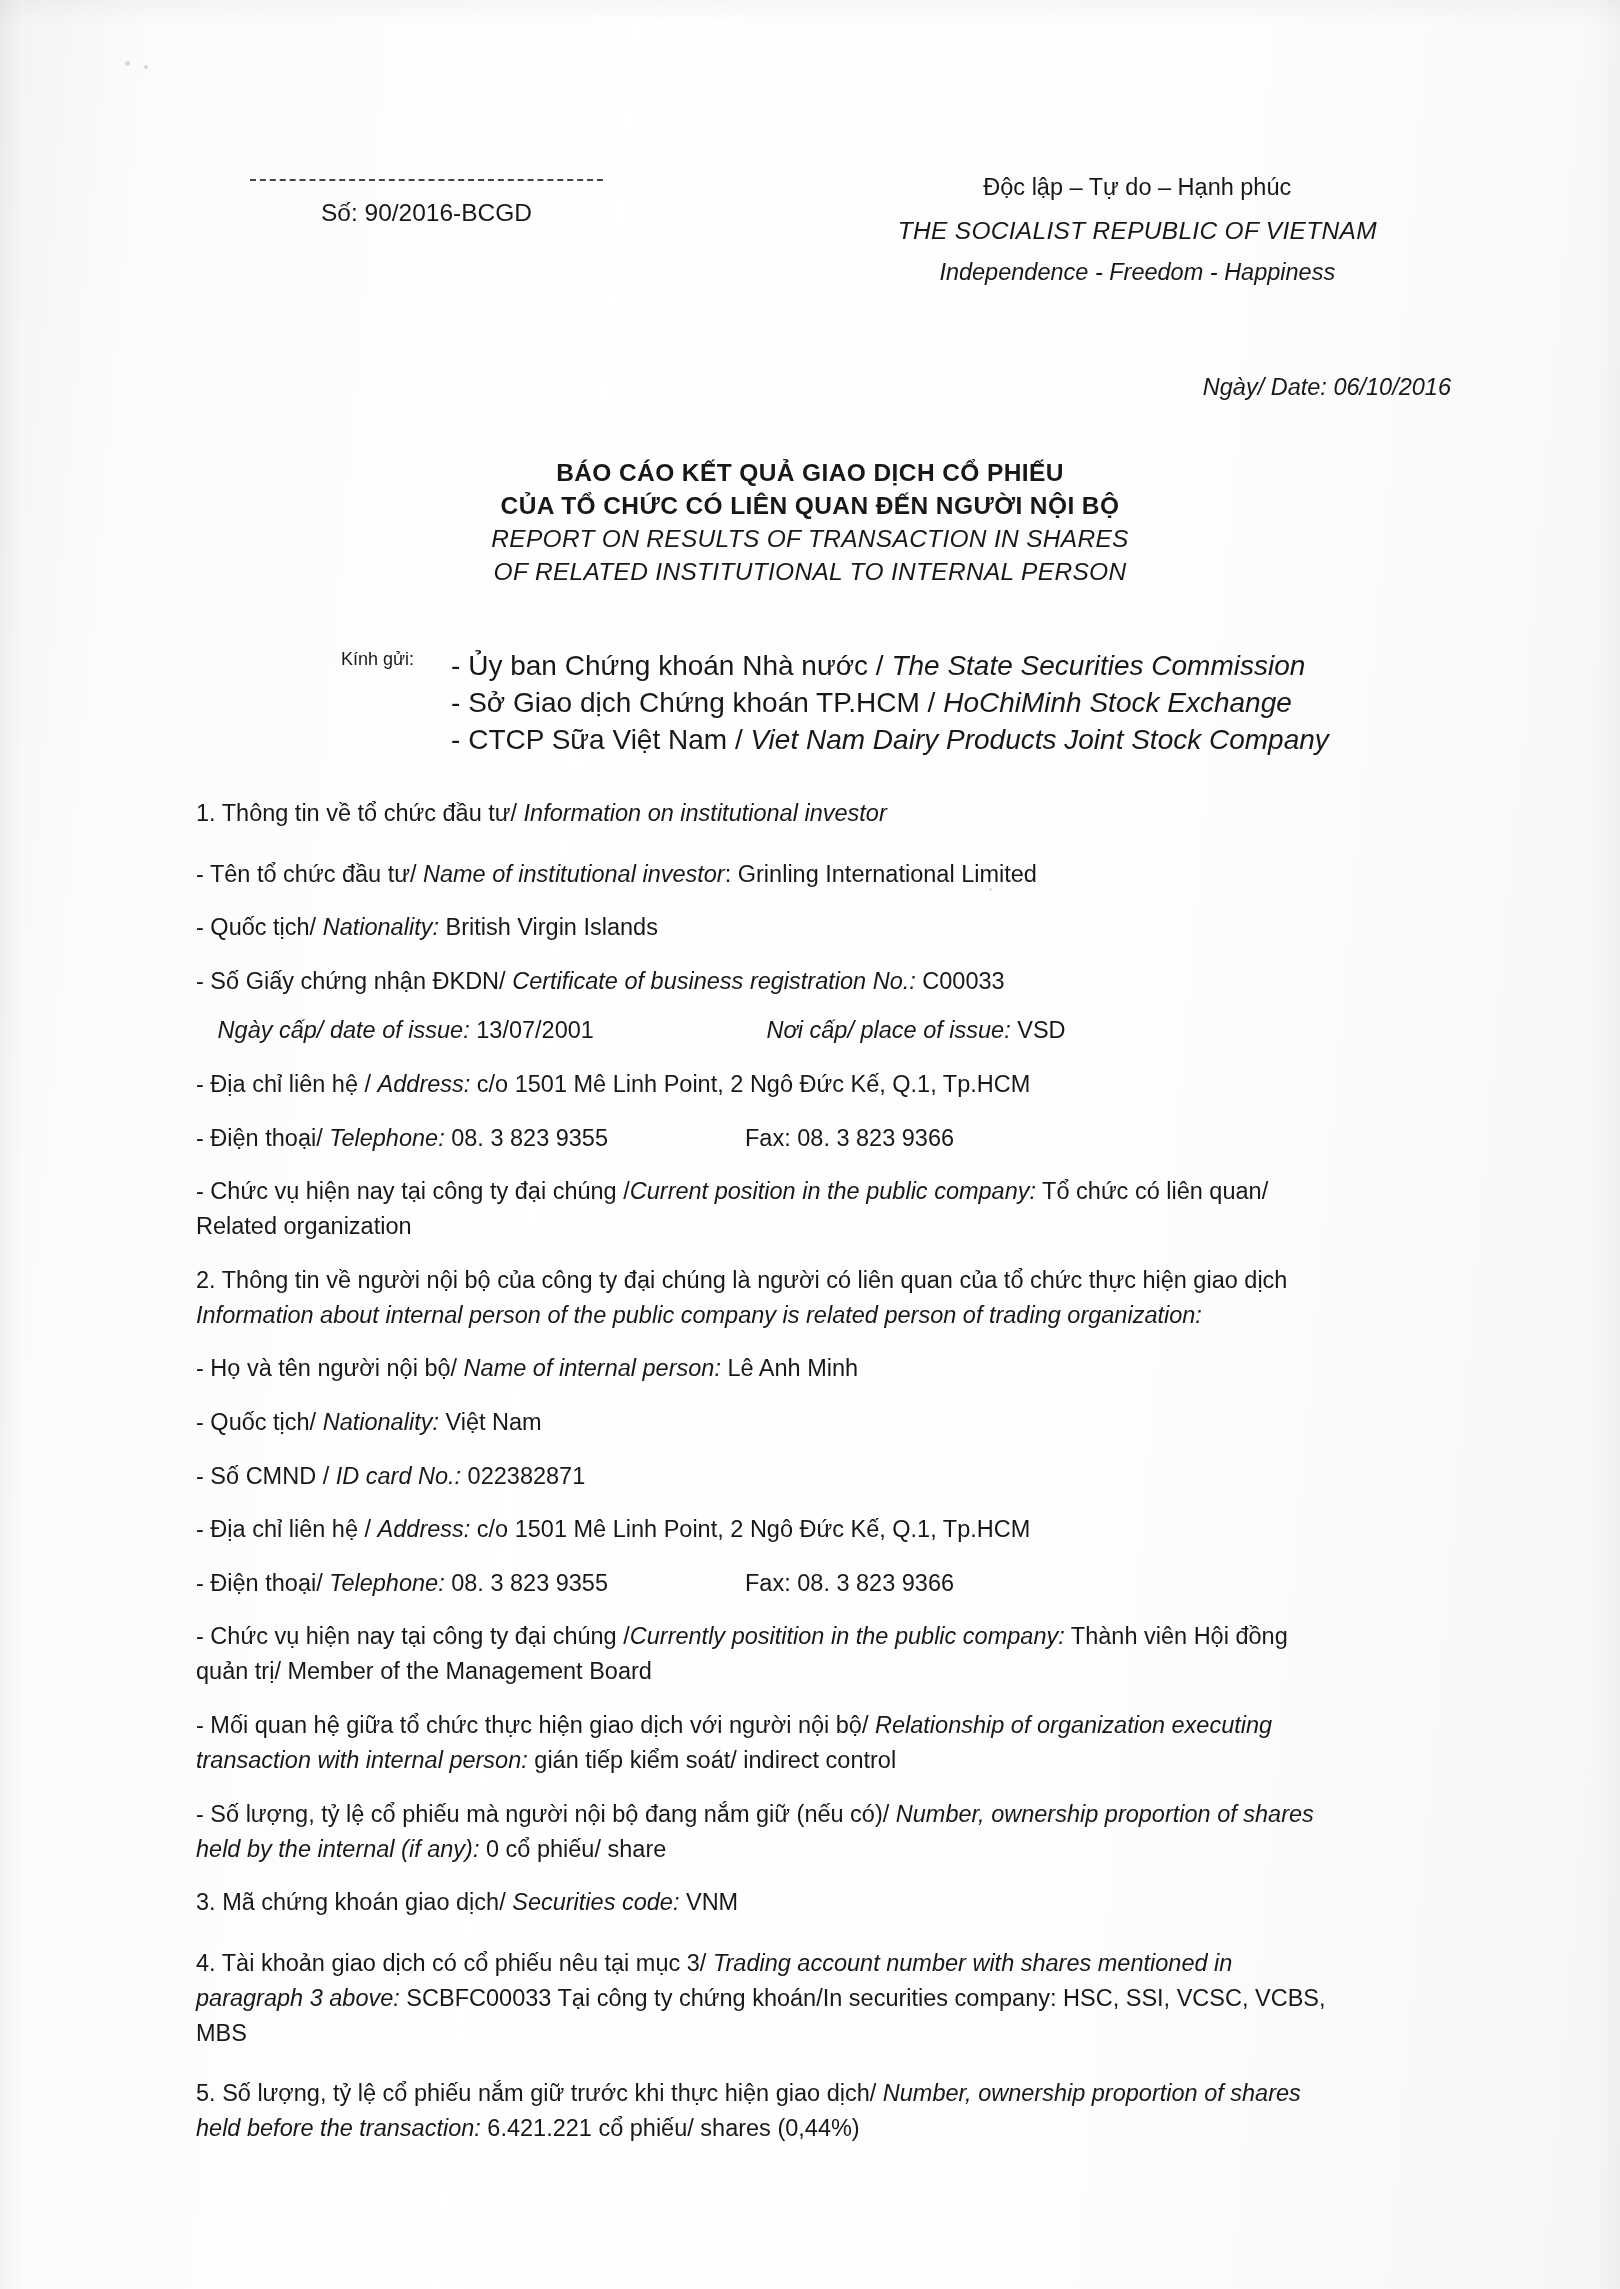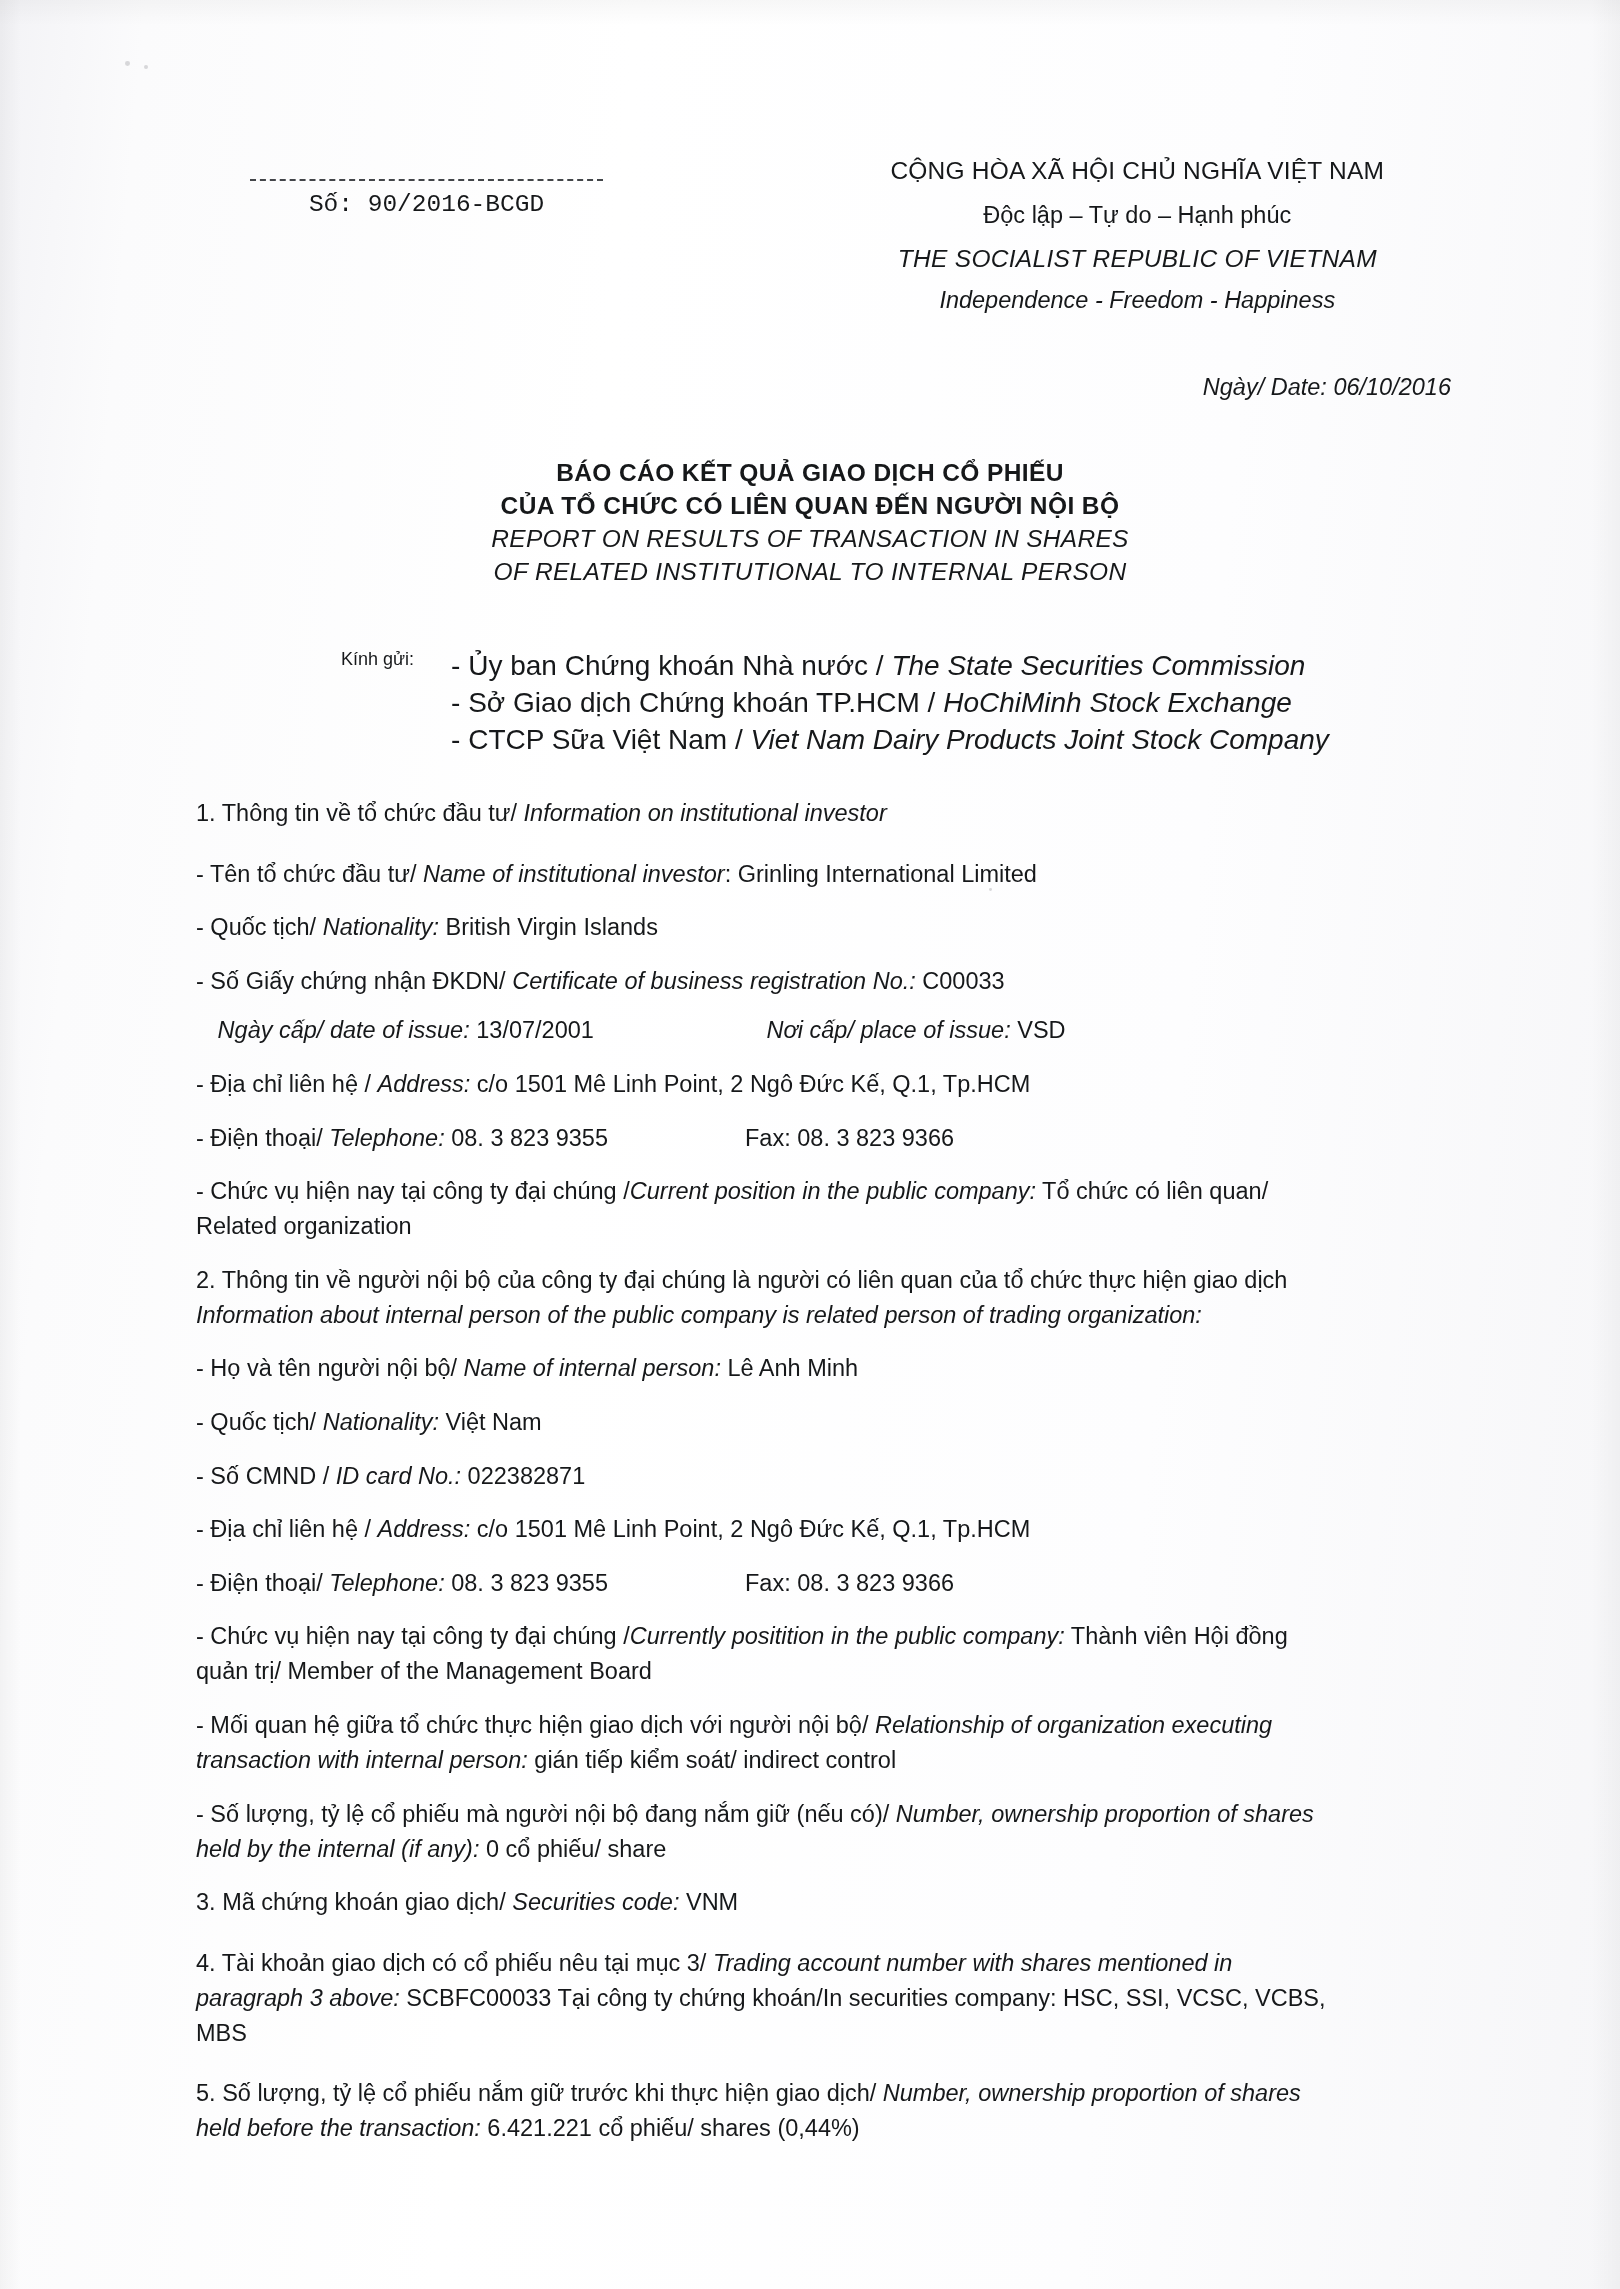--- a/index.html
+++ b/index.html
@@ -63,23 +63,22 @@
     white-space: nowrap;
   }
   .rule {
     width: 353px;
     margin: 21.6px auto 0 auto;
     border-bottom: 2.9px dashed #23262a;
     height: 0;
     opacity: .85;
   }
   .doc-no {
-    margin-top: 10px;
-    font-size: 24.5px;
-    font-family: Liberation Mono, monospace;
+    margin-top: 18px;
+    font-size: 24.5px;
   }
   .country {
     font-size: 24.5px;
     letter-spacing: 0.2px;
     white-space: nowrap;
   }
   .motto {
     font-size: 23.5px;
     margin-top: 16.7px;
   }
@@ -179,21 +178,20 @@
   <div class="speck" style="left:144px;top:65px;width:3.9px;height:3.9px;"></div>
   <div class="speck" style="left:1404px;top:380px;width:2.9px;height:2.9px;"></div>
   <div class="speck" style="left:989px;top:888px;width:2.9px;height:2.9px;"></div>
 
   <div class="header">
     <div class="hdr-left">
       <div class="rule"></div>
       <div class="doc-no">Số: 90/2016-BCGD</div>
     </div>
     <div class="hdr-right">
-      <div class="country">CỘNG HÒA XÃ HỘI CHỦ NGHĨA VIỆT NAM</div>
       <div class="motto">Độc lập – Tự do – Hạnh phúc</div>
       <div class="country-en">THE SOCIALIST REPUBLIC OF VIETNAM</div>
       <div class="motto-en">Independence - Freedom - Happiness</div>
     </div>
   </div>
 
   <div class="date-line">Ngày/ Date: 06/10/2016</div>
 
   <div class="title-block">
     <div class="title-vn">BÁO CÁO KẾT QUẢ GIAO DỊCH CỔ PHIẾU</div>

